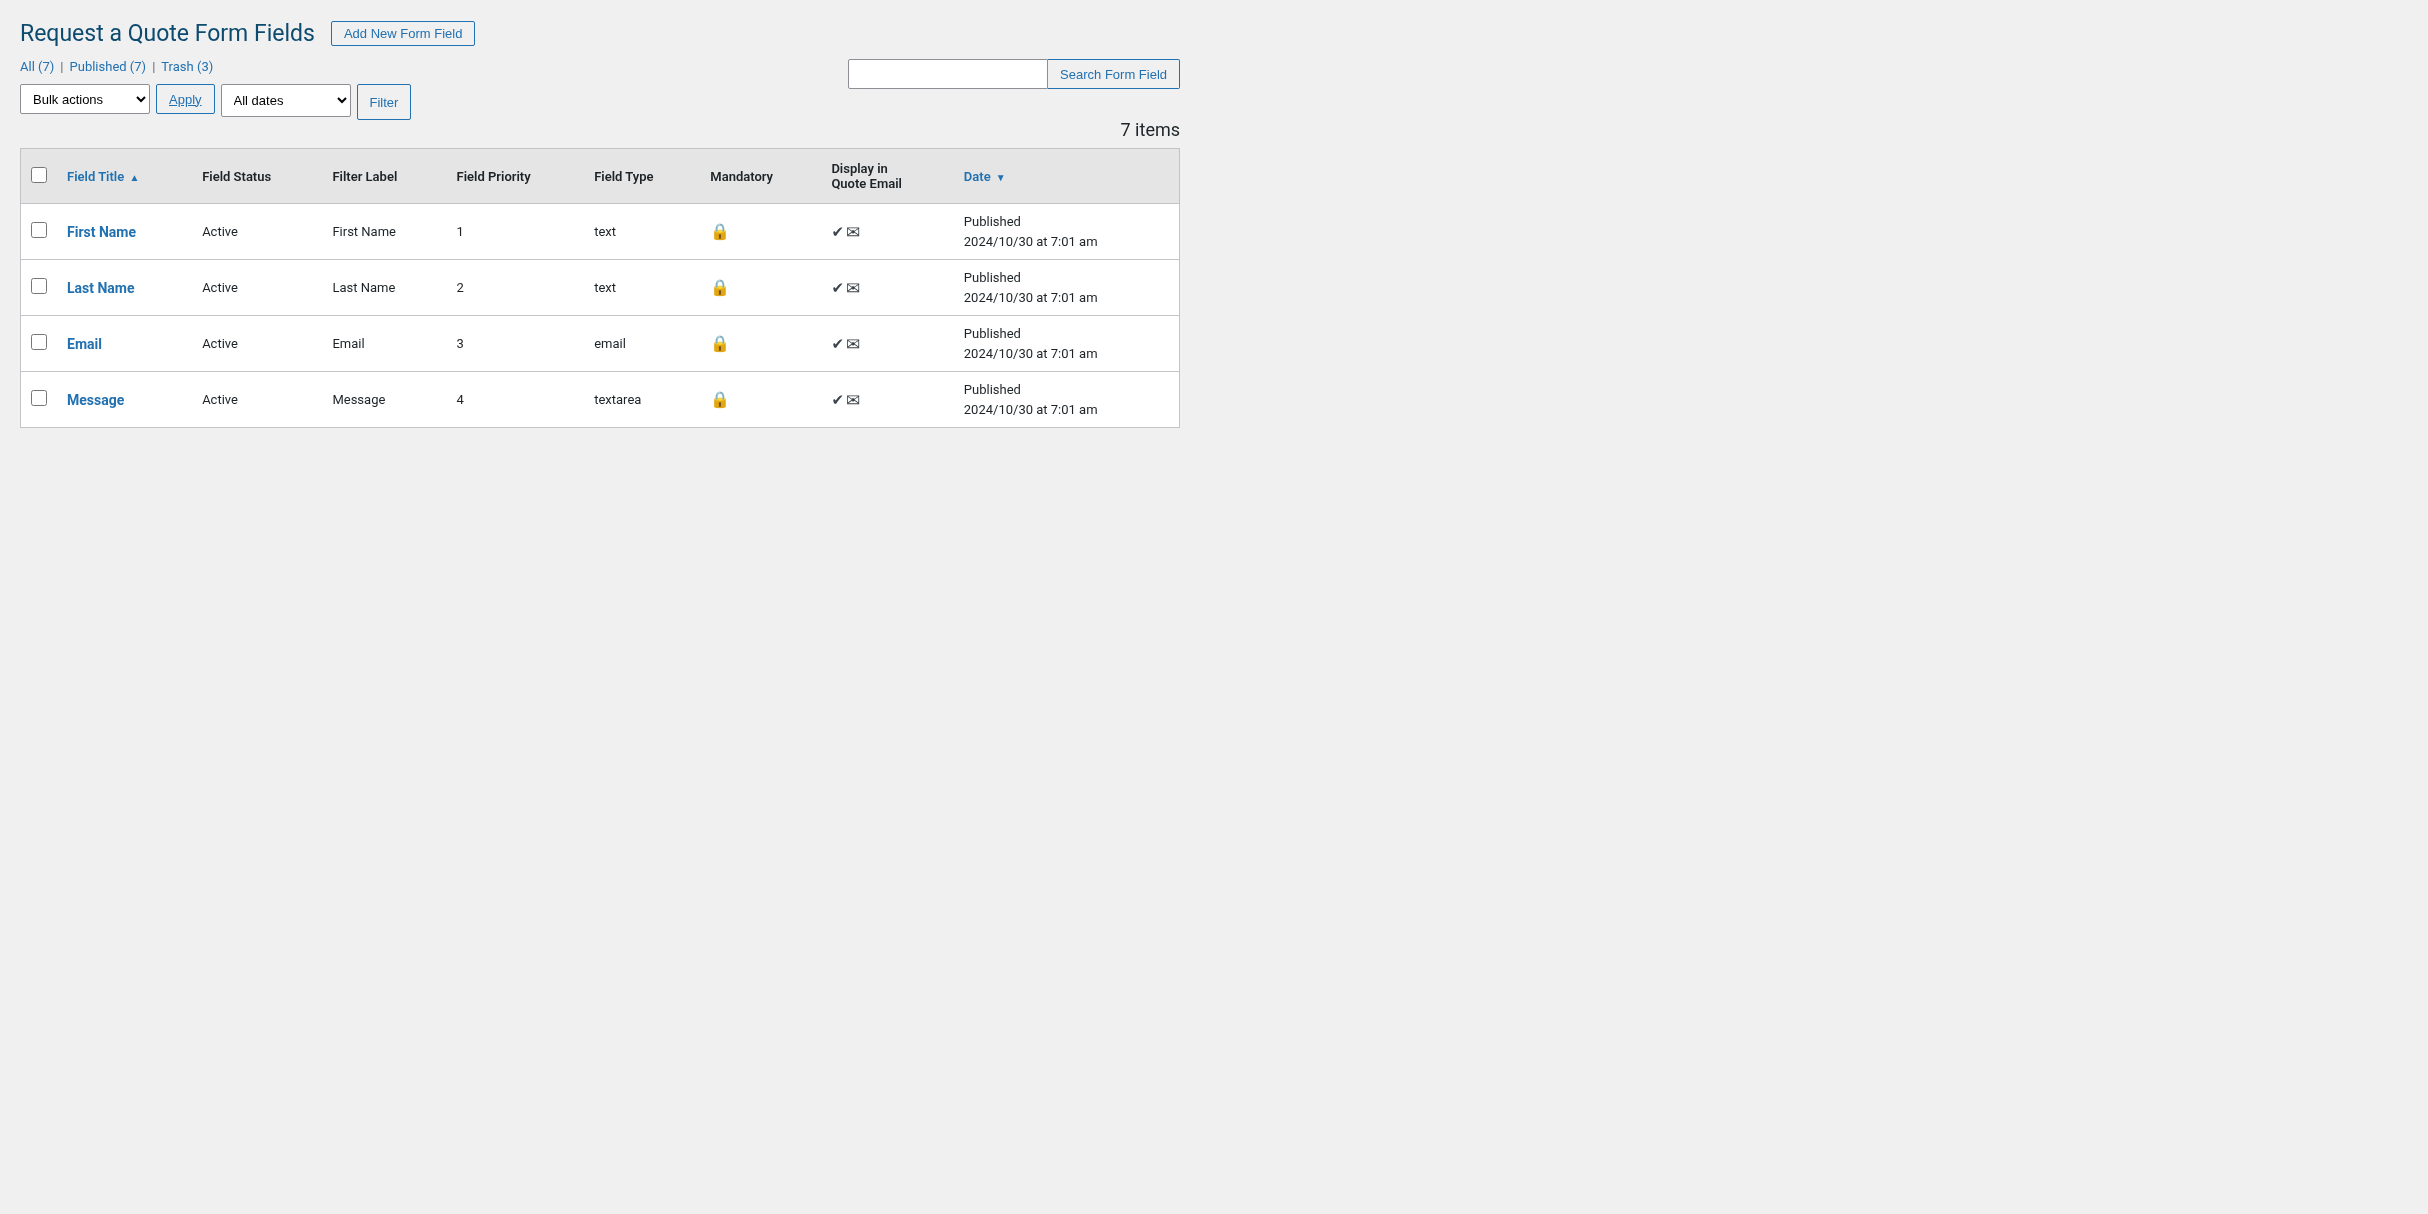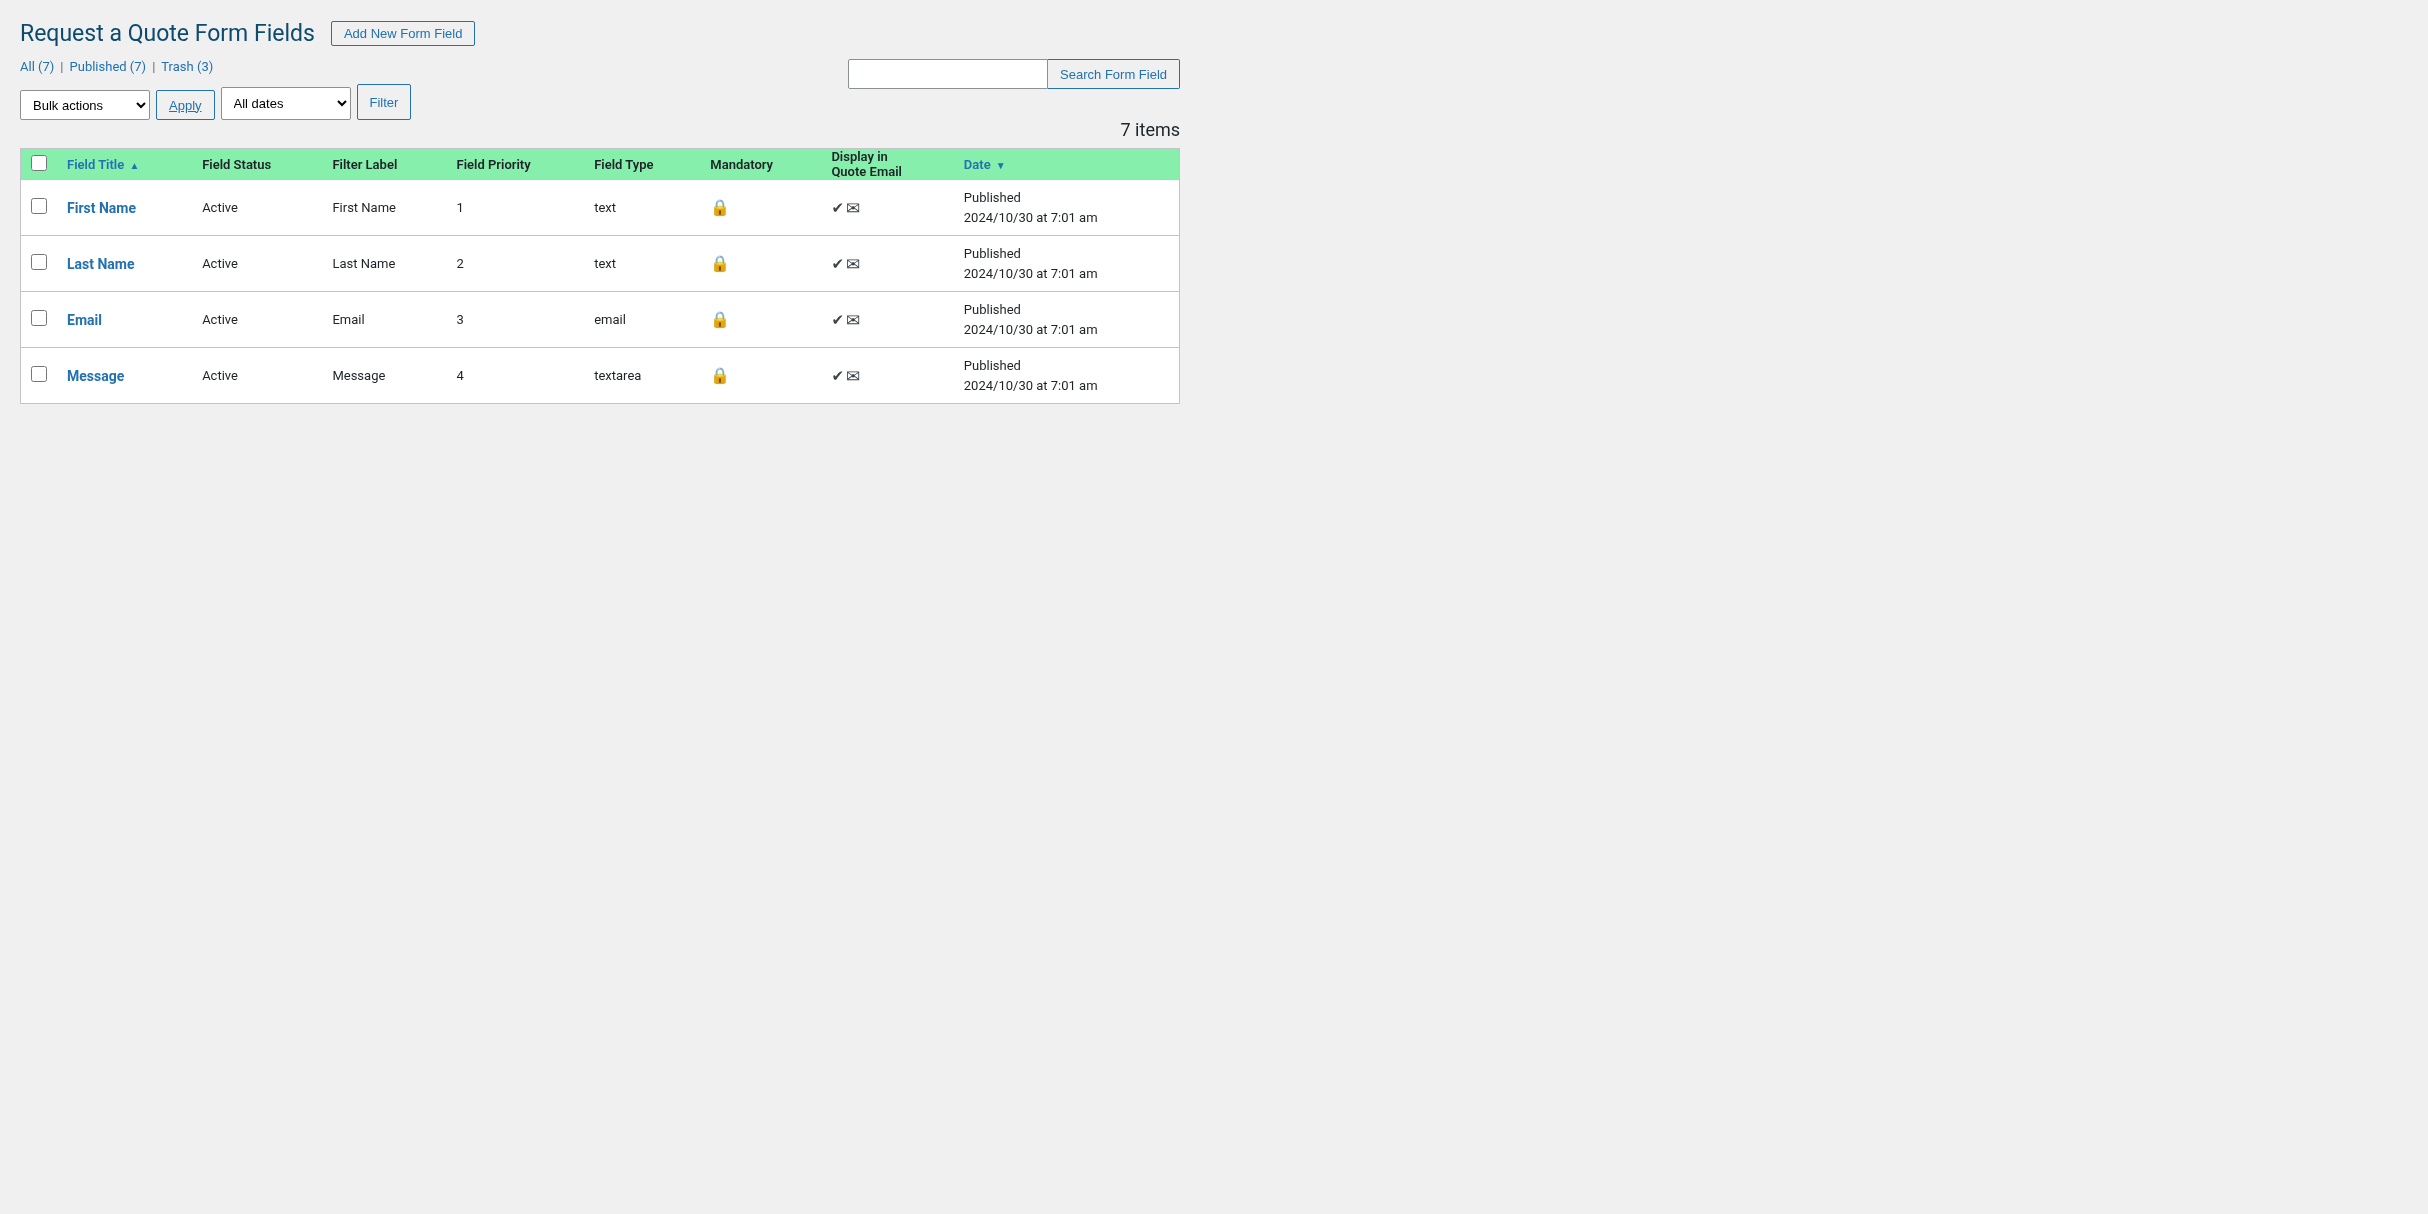--- a/index.html
+++ b/index.html
@@ -73,21 +73,21 @@
     }
 
     .top-area {
       display: flex;
       justify-content: space-between;
       align-items: flex-start;
       margin-bottom: 8px;
     }
     .filter-row {
       display: flex;
-      align-items: flex-end;
+      align-items: flex-start;
       gap: 6px;
     }
 
     select.bulk-actions {
       border: 1px solid #8c8f94;
       background: #fff;
       padding: 4px 8px;
       font-size: 13px;
       height: 30px;
       border-radius: 2px;
@@ -127,23 +127,23 @@
       border-radius: 2px;
     }
 
     .wp-list-table {
       width: 100%;
       border-collapse: collapse;
       background: #fff;
       border: 1px solid #c3c4c7;
     }
     .wp-list-table th {
-      background: #86efac;
+      background: #e5e5e5;
       border-bottom: 1px solid #c3c4c7;
-      padding: 0 10px;
+      padding: 12px 10px;
       text-align: left;
       font-weight: 600;
       font-size: 13px;
       color: #1d2327;
     }
     .wp-list-table th.sorted {
       color: #2271b1;
     }
     .wp-list-table td {
       padding: 8px 10px;

